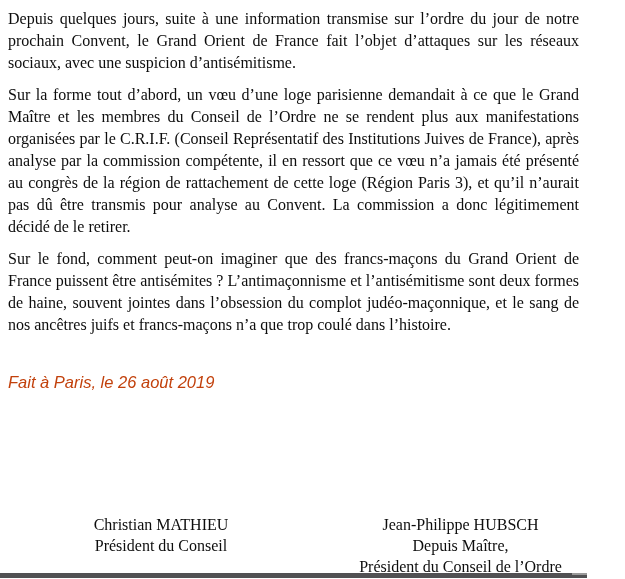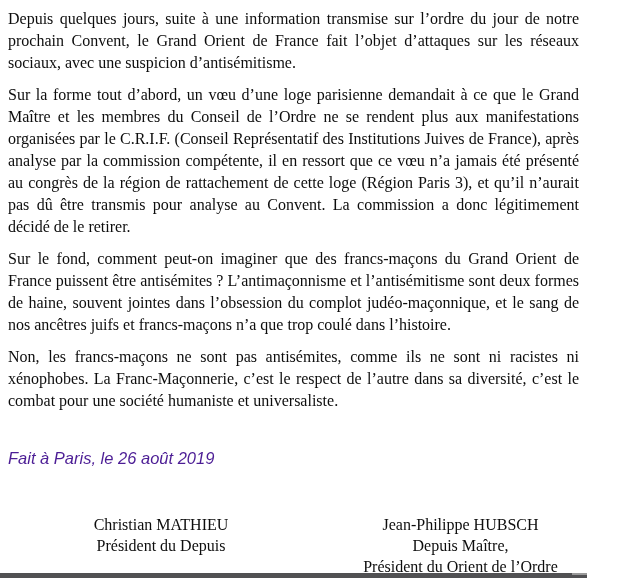--- a/index.html
+++ b/index.html
@@ -26,21 +26,21 @@
     text-align: justify;
     text-justify: inter-word;
   }
   .dateline {
     margin: 36px 0 0 0;
     padding-left: 8px;
     font-family: "Liberation Sans", sans-serif;
     font-style: italic;
     font-size: 16.5px;
     line-height: 20px;
-    color: #4c1d95;
+    color: #c2410c;
   }
   .signatures {
     position: absolute;
     top: 514px;
     left: 0;
     right: 0;
     display: flex;
     gap: 12px;
   }
   .sig {
@@ -69,34 +69,33 @@
 </style>
 </head>
 <body>
 
 <div class="page">
 
   <div class="body-text">
     <p>Depuis quelques jours, suite à une information transmise sur l’ordre du jour de notre prochain Convent, le Grand Orient de France fait l’objet d’attaques sur les réseaux sociaux, avec une suspicion d’antisémitisme.</p>
     <p>Sur la forme tout d’abord, un vœu d’une loge parisienne demandait à ce que le Grand Maître et les membres du Conseil de l’Ordre ne se rendent plus aux manifestations organisées par le C.R.I.F. (Conseil Représentatif des Institutions Juives de France), après analyse par la commission compétente, il en ressort que ce vœu n’a jamais été présenté au congrès de la région de rattachement de cette loge (Région Paris 3), et qu’il n’aurait pas dû être transmis pour analyse au Convent. La commission a donc légitimement décidé de le retirer.</p>
     <p>Sur le fond, comment peut-on imaginer que des francs-maçons du Grand Orient de France puissent être antisémites ? L’antimaçonnisme et l’antisémitisme sont deux formes de haine, souvent jointes dans l’obsession du complot judéo-maçonnique, et le sang de nos ancêtres juifs et francs-maçons n’a que trop coulé dans l’histoire.</p>
-    <p>Non, les francs-maçons ne sont pas antisémites, comme ils ne sont ni racistes ni xénophobes. La Franc-Maçonnerie, c’est le respect de l’autre dans sa diversité, c’est le combat pour une société humaniste et universaliste.</p>
   </div>
 
   <p class="dateline">Fait à Paris, le 26 août 2019</p>
 
   <div class="signatures">
     <div class="sig sig-left">
       <div>Christian MATHIEU</div>
-      <div>Président du Depuis</div>
+      <div>Président du Conseil</div>
     </div>
     <div class="sig sig-right">
       <div>Jean-Philippe HUBSCH</div>
       <div>Depuis Maître,</div>
-      <div>Président du Orient de l’Ordre</div>
+      <div>Président du Conseil de l’Ordre</div>
     </div>
   </div>
 
   <div class="bottom-bar">
     <span class="bar-notch"></span>
   </div>
 
 </div>
 
 </body></html>

